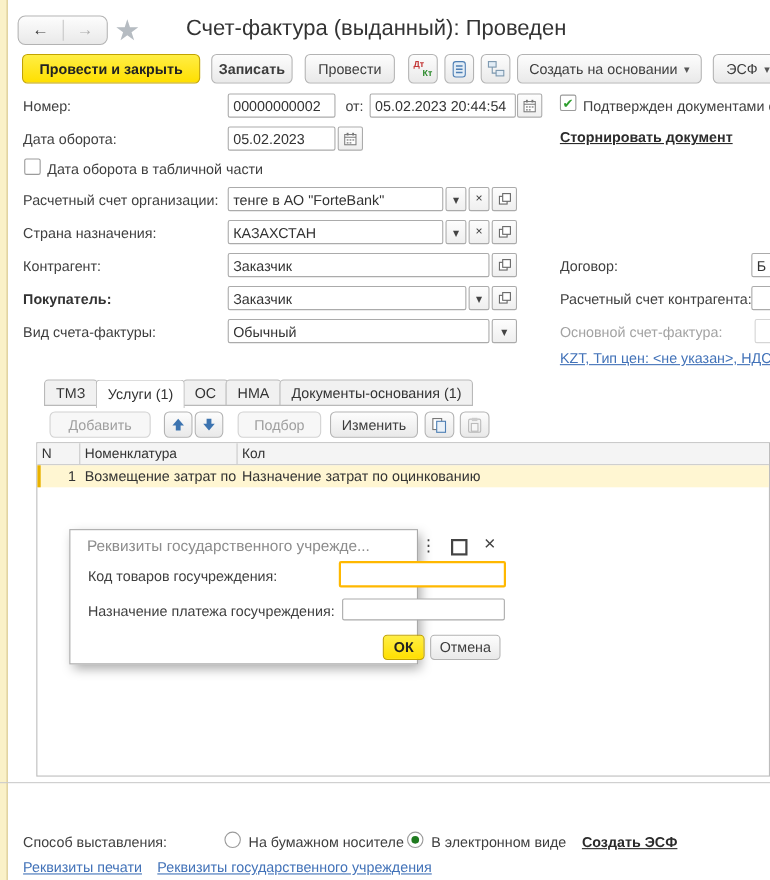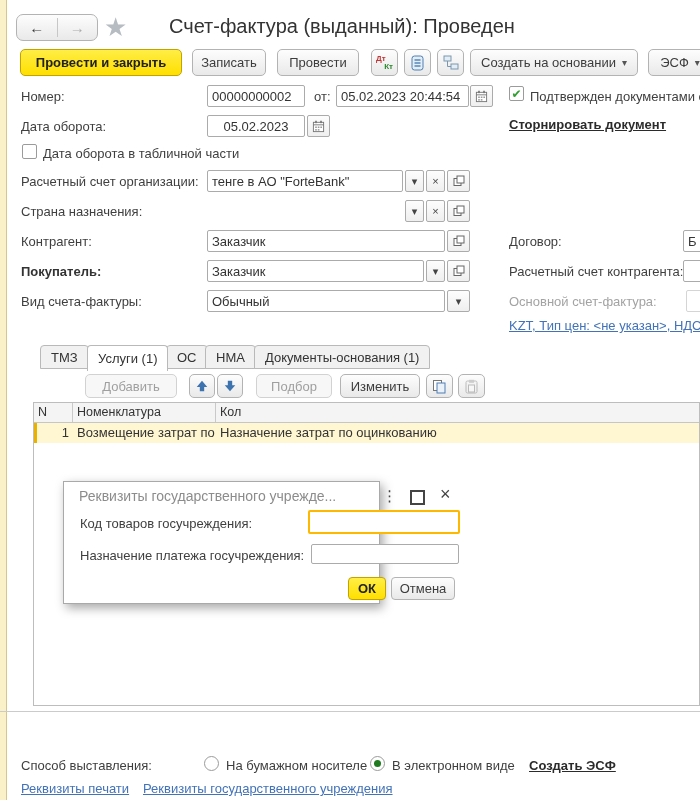--- a/index.html
+++ b/index.html
@@ -10,21 +10,21 @@
   .lbl.bold{font-weight:bold;color:#333;}
   .lbl.muted{color:#a3a3a3;}
   .strip{left:0;top:0;width:7px;height:800px;background:#faf1c8;border-right:1px solid #d6c68c;}
 
   
   .btn{height:27px;border:1px solid #b3b3b3;border-radius:5px;
        background:linear-gradient(#fdfdfd,#e9e9e9);
        display:inline-flex;align-items:center;justify-content:center;
        font-size:13px;color:#3c3c3c;white-space:nowrap;cursor:default;}
   .btn.primary{background:linear-gradient(#ffee45,#ffdf00);border-color:#c2a300;font-weight:bold;color:#222;}
-  .btn.small{height:24px;font-size:13px;margin-left:40px;}
+  .btn.small{height:24px;font-size:13px;}
   .btn.disabled{color:#9f9f9f;border-color:#d2d2d2;background:#f7f7f7;}
   .caret{font-size:10px;color:#555;margin-left:6px;}
 
   
   .navgrp{left:16px;top:14px;width:82px;height:27px;border:1px solid #b3b3b3;border-radius:7px;
           background:linear-gradient(#fdfdfd,#e9e9e9);display:flex;}
   .navgrp .half{flex:1;display:flex;align-items:center;justify-content:center;font-size:15px;}
   .navgrp .div{width:1px;background:#c7c7c7;margin:3px 0;}
 
   .title{font-size:20px;color:#333;white-space:nowrap;margin-left:24px;}
@@ -82,21 +82,21 @@
       </div>
     <div class="div"></div>
     <div class="half" style="color:#adadad;">
         <span>→</span>
       </div>
   </div>
   <div class="a" style="left:104px;top:12px;font-size:26px;color:#b6bcc2;">★</div>
   <div class="a title" style="left:145px;top:15px;">Счет-фактура (выданный): Проведен</div>
 
   <div class="a btn primary" style="left:20px;top:49px;width:162px;text-align:right;">Провести и закрыть</div>
-  <div class="a btn" style="left:192px;top:49px;width:74px;">Записать</div>
+  <div class="a btn" style="left:192px;top:49px;width:74px;font-weight:bold;">Записать</div>
   <div class="a btn" style="left:277px;top:49px;width:82px;">Провести</div>
 
   <div class="a btn" style="left:371px;top:49px;width:27px;padding:0;">
     <span style="position:relative;width:17px;height:17px;display:block;">
       <span style="position:absolute;left:0;top:0;font-size:8px;font-weight:bold;color:#c33636;">Дт</span>
       <span style="position:absolute;right:0;bottom:0;font-size:8px;font-weight:bold;color:#2b8a2b;">Кт</span>
     </span>
   </div>
   <div class="a btn" style="left:404px;top:49px;width:27px;padding:0;">
     <span>
@@ -144,21 +144,21 @@
         <rect x="6.2" y="9.8" width="1.8" height="1.6" fill="#999"></rect>
       </svg>
     </span>
   </div>
   <div class="a chk" style="left:509px;top:86px;">
     <span>✔</span>
   </div>
   <div class="a lbl" style="left:530px;top:89px;">Подтвержден документами о</div>
 
   <div class="a lbl" style="left:21px;top:119px;">Дата оборота:</div>
-  <input class="a inp" style="left: 207px; top: 115px; width: 98px; text-align: center;" value="05.02.2023">
+  <input class="a inp" style="left: 207px; top: 115px; width: 98px;" value="05.02.2023">
   <div class="a cbtn wide" style="left:307px;top:115px;">
     <span>
       <svg width="13" height="13" viewBox="0 0 14 14">
         <rect x="1.5" y="2.5" width="11" height="10" fill="#fff" stroke="#777"></rect>
         <line x1="1.5" y1="5.2" x2="12.5" y2="5.2" stroke="#777"></line>
         <rect x="3.4" y="0.8" width="1.8" height="2.6" fill="#777"></rect>
         <rect x="8.8" y="0.8" width="1.8" height="2.6" fill="#777"></rect>
         <rect x="3.4" y="7" width="1.8" height="1.6" fill="#999"></rect>
         <rect x="6.2" y="7" width="1.8" height="1.6" fill="#999"></rect>
         <rect x="9" y="7" width="1.8" height="1.6" fill="#999"></rect>
@@ -183,20 +183,21 @@
   <div class="a cbtn wide" style="left:447px;top:170px;">
     <span>
       <svg width="12" height="12" viewBox="0 0 12 12">
         <rect x="1" y="3.5" width="7" height="7" fill="#fff" stroke="#666"></rect>
         <rect x="4" y="1" width="7" height="7" fill="#fff" stroke="#666"></rect>
       </svg>
     </span>
   </div>
 
   <div class="a lbl" style="left:21px;top:204px;">Страна назначения:</div>
+  <input class="a inp" style="left: 207px; top: 200px; width: 196px;" value="КАЗАХСТАН">
   <div class="a cbtn" style="left:405px;top:200px;">
     <span>▾</span>
     </div>
   <div class="a cbtn" style="left:426px;top:200px;">
     <span>×</span>
     </div>
   <div class="a cbtn wide" style="left:447px;top:200px;">
     <span>
       <svg width="12" height="12" viewBox="0 0 12 12">
         <rect x="1" y="3.5" width="7" height="7" fill="#fff" stroke="#666"></rect>

